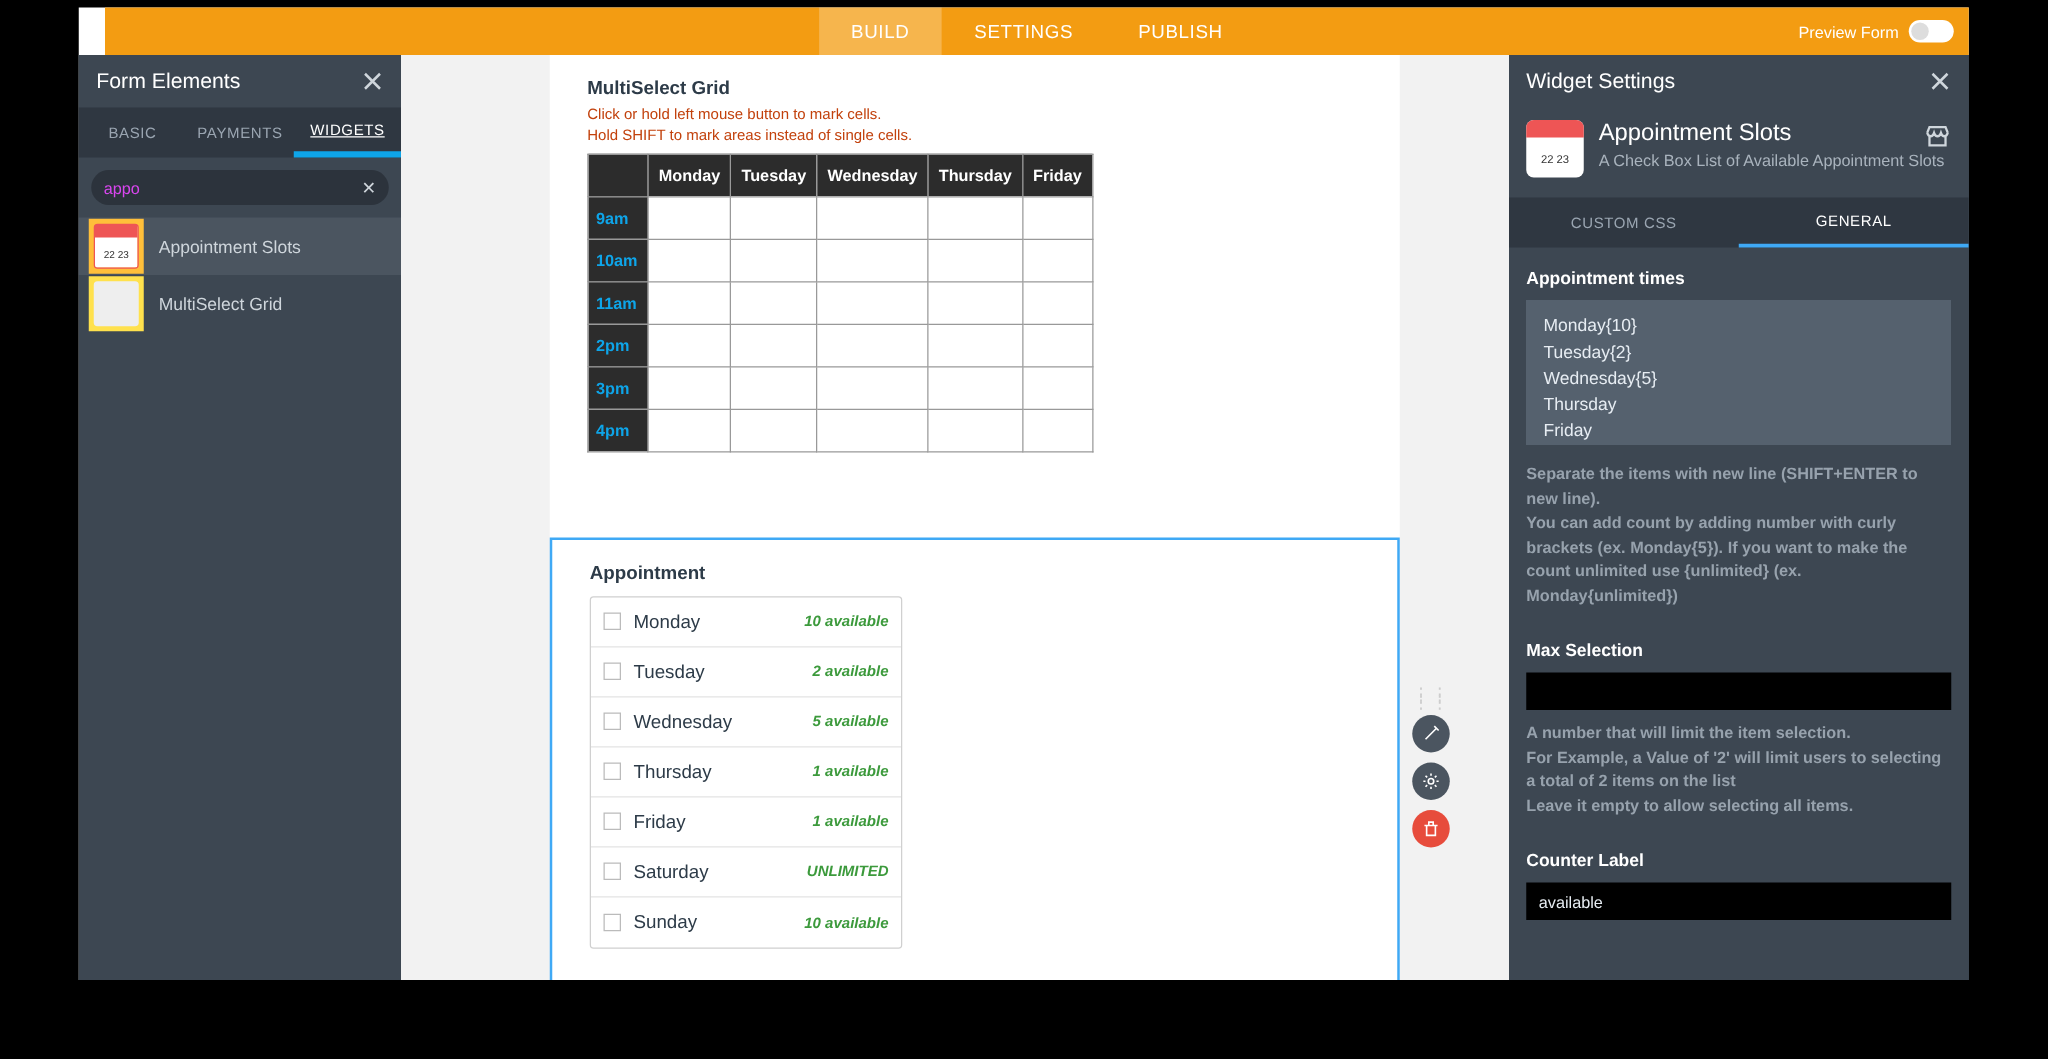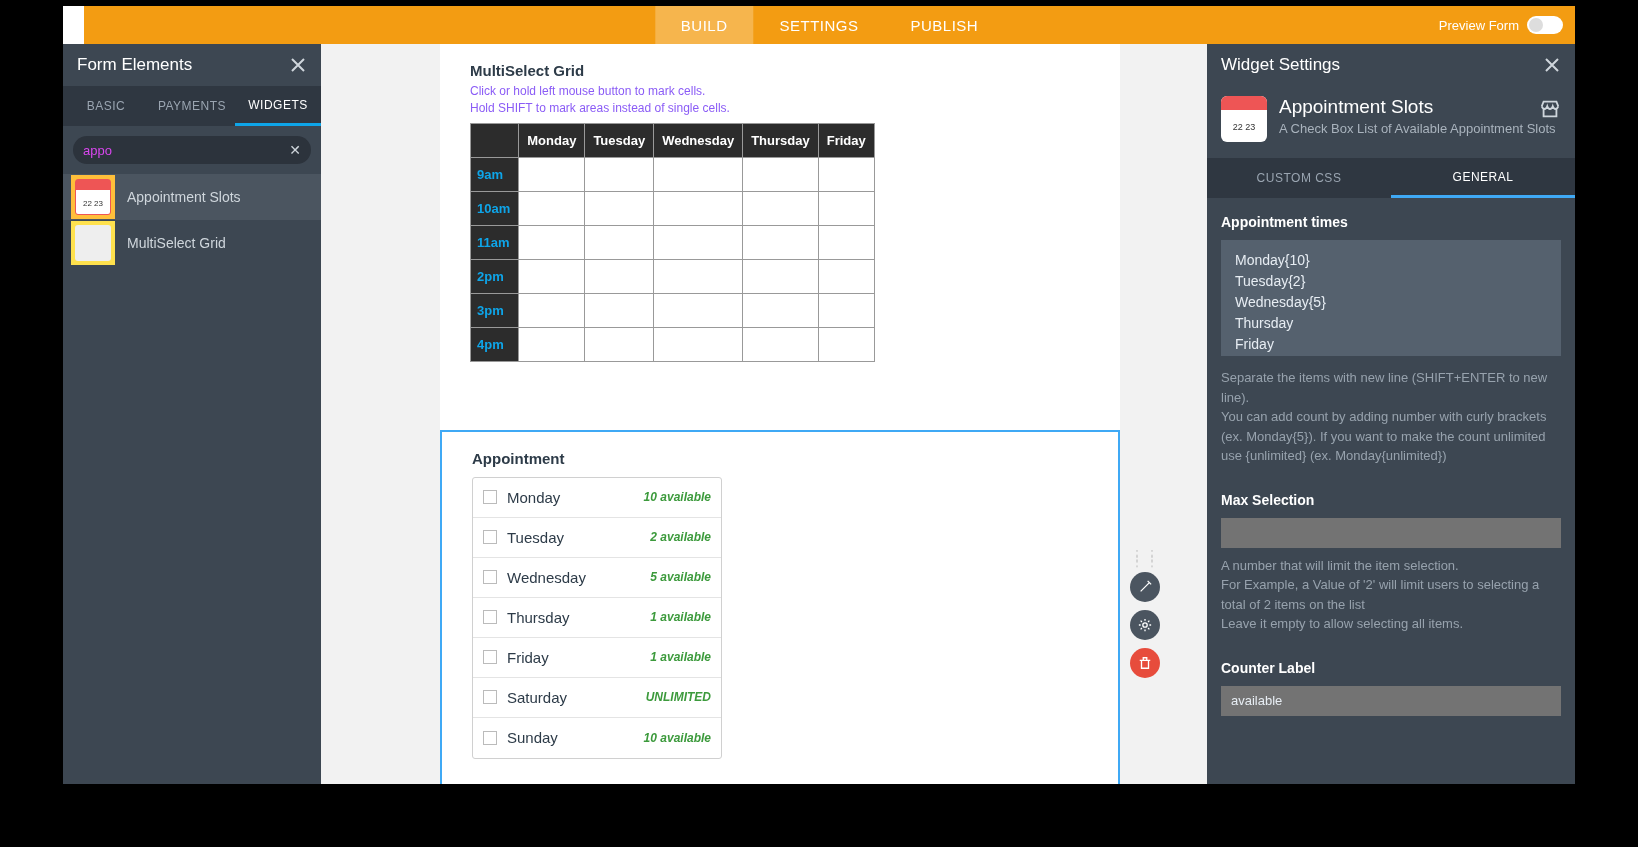--- a/index.html
+++ b/index.html
@@ -21,21 +21,21 @@
 .toggle::after { content:""; position:absolute; left:2px; top:2px; width:14px; height:14px; border-radius:50%; background:#ddd; }
 
 
 .left-panel { position: absolute; left:0; top:38px; width:258px; bottom:0; background:#3d4752; color:#cfd6dc; }
 .lp-head { height:42px; display:flex; align-items:center; justify-content:space-between; padding:0 14px; background:#3d4752; }
 .lp-head h3 { color:#fff; font-weight:400; font-size:17px; }
 .close-x { width:18px; height:18px; cursor:pointer; }
 .close-x svg { width:100%; height:100%; stroke:#cfd6dc; stroke-width:2; }
 .lp-tabs { height:40px; display:flex; background:#2f3741; }
 .lp-tab { flex:1; display:flex; align-items:center; justify-content:center; font-size:12px; letter-spacing:.5px; color:#9aa5b1; cursor:pointer; }
-.lp-tab.active { color:#fff; border-bottom:3px solid #0ea5e9; }
+.lp-tab.active { color:#fff; border-bottom:5px solid #0ea5e9;text-decoration:underline; }
 .search-wrap { padding:10px; }
 .search { display:flex; align-items:center; background:#2c333c; border-radius:16px; height:28px; padding:0 10px; }
 .search input { flex:1; background:transparent; border:none; color:#d946ef; font-size:13px; outline:none; }
 .search-clear { color:#cfd6dc; cursor:pointer; font-size:14px; }
 .elem-list { }
 .elem-item { height:46px; display:flex; align-items:center; gap:12px; padding:0 8px; cursor:pointer; }
 .elem-item.sel { background:#4b5560; }
 .elem-icon { width:36px; height:36px; border-radius:3px; display:flex; align-items:center; justify-content:center; font-size:10px; color:#fff; }
 .elem-icon.cal { background:linear-gradient(#fff 0 30%,#fff 30% 100%); border:1px solid #e55; position:relative; }
 .elem-icon.cal::before{content:"";position:absolute;top:0;left:0;right:0;height:10px;background:#e55;}
@@ -45,21 +45,21 @@
 .elem-icon.grid span:nth-child(2),.elem-icon.grid span:nth-child(7),.elem-icon.grid span:nth-child(12){background:#ff9800;}
 .elem-icon-wrap { width:44px; height:44px; display:flex; align-items:center; justify-content:center; }
 .elem-icon-wrap.sel-bg { background:#ffbf3a; }
 .elem-name { font-size:14px; color:#cfd6dc; }
 
 
 .canvas { position:absolute; left:258px; right:336px; top:38px; bottom:0; background:#f2f2f2; overflow:auto; display:flex; justify-content:center; }
 .form-stage { width:680px; background:#fff; margin-top:0; padding-bottom:60px; }
 .widget { padding:18px 30px; }
 .widget-title { font-size:15px; color:#2d3b48; font-weight:700; margin-bottom:4px; }
-.hint { font-size:12px; color:#8b5cf6; line-height:1.4; margin:4px 0 6px; }
+.hint { font-size:12px; color:#c2410c; line-height:1.4; margin:4px 0 6px; }
 .ms-table { border-collapse:collapse; width:390px; }
 .ms-table th, .ms-table td { border:1px solid #999; height:34px; font-size:13px; }
 .ms-table th { background:#2c2c2c; color:#fff; font-weight:700; padding:0 8px; }
 .ms-table thead th:first-child { width:58px; }
 .ms-table tbody th { background:#2c2c2c; color:#0ea5e9; text-align:left; padding-left:6px; font-weight:700; }
 .ms-table td { background:#fff; width:66px; }
 
 .widget2 { margin-top:50px; border:2px solid #3fa9f5; padding:18px 30px 30px; position:relative; }
 .appt-list { width:250px; border:1px solid #d0d0d0; border-radius:3px; margin-top:10px; }
 .appt-row { height:40px; border-bottom:1px solid #e4e4e4; display:flex; align-items:center; padding:0 10px; gap:10px; }
@@ -87,22 +87,22 @@
 .rp-hero-txt h2 { color:#fff; font-size:19px; font-weight:500; margin-bottom:2px; }
 .rp-hero-txt p { font-size:13px; color:#a9b3bd; line-height:1.4; }
 .store-icon { position:absolute; right:14px; top:12px; width:22px; height:22px; }
 .store-icon svg { stroke:#cfd6dc; fill:none; stroke-width:2; }
 .rp-tabs { height:40px; display:flex; background:#2f3741; }
 .rp-tab { flex:1; display:flex; align-items:center; justify-content:center; font-size:12px; letter-spacing:.5px; color:#9aa5b1; cursor:pointer; }
 .rp-tab.active { color:#fff; border-bottom:3px solid #3fa9f5; }
 .rp-body { padding:16px 14px; }
 .field-label { color:#fff; font-size:14px; font-weight:600; margin-bottom:10px; }
 .textarea { width:100%; min-height:116px; background:#55616e; border:none; color:#e7edf3; font-size:14px; padding:10px 14px; resize:none; font-family:inherit; line-height:1.5; outline:none; }
-.helper { font-size:13px; color:#97a2ad; line-height:1.5; margin-top:8px; }
-.input { width:100%; height:30px; background:#737373; border:none; color:#e7edf3; padding:0 10px; font-size:13px; outline:none; }
+.helper { font-size:13px; color:#97a2ad; line-height:1.5; margin-top:8px;font-weight:bold; }
+.input { width:100%; height:30px; background:#000000; border:none; color:#e7edf3; padding:0 10px; font-size:13px; outline:none; }
 .section-gap { height:26px; }
 </style>
 </head>
 <body>
 
 <div class="app">
 
   <div class="topbar">
     <div class="top-tabs">
       <div class="top-tab active">BUILD</div>

